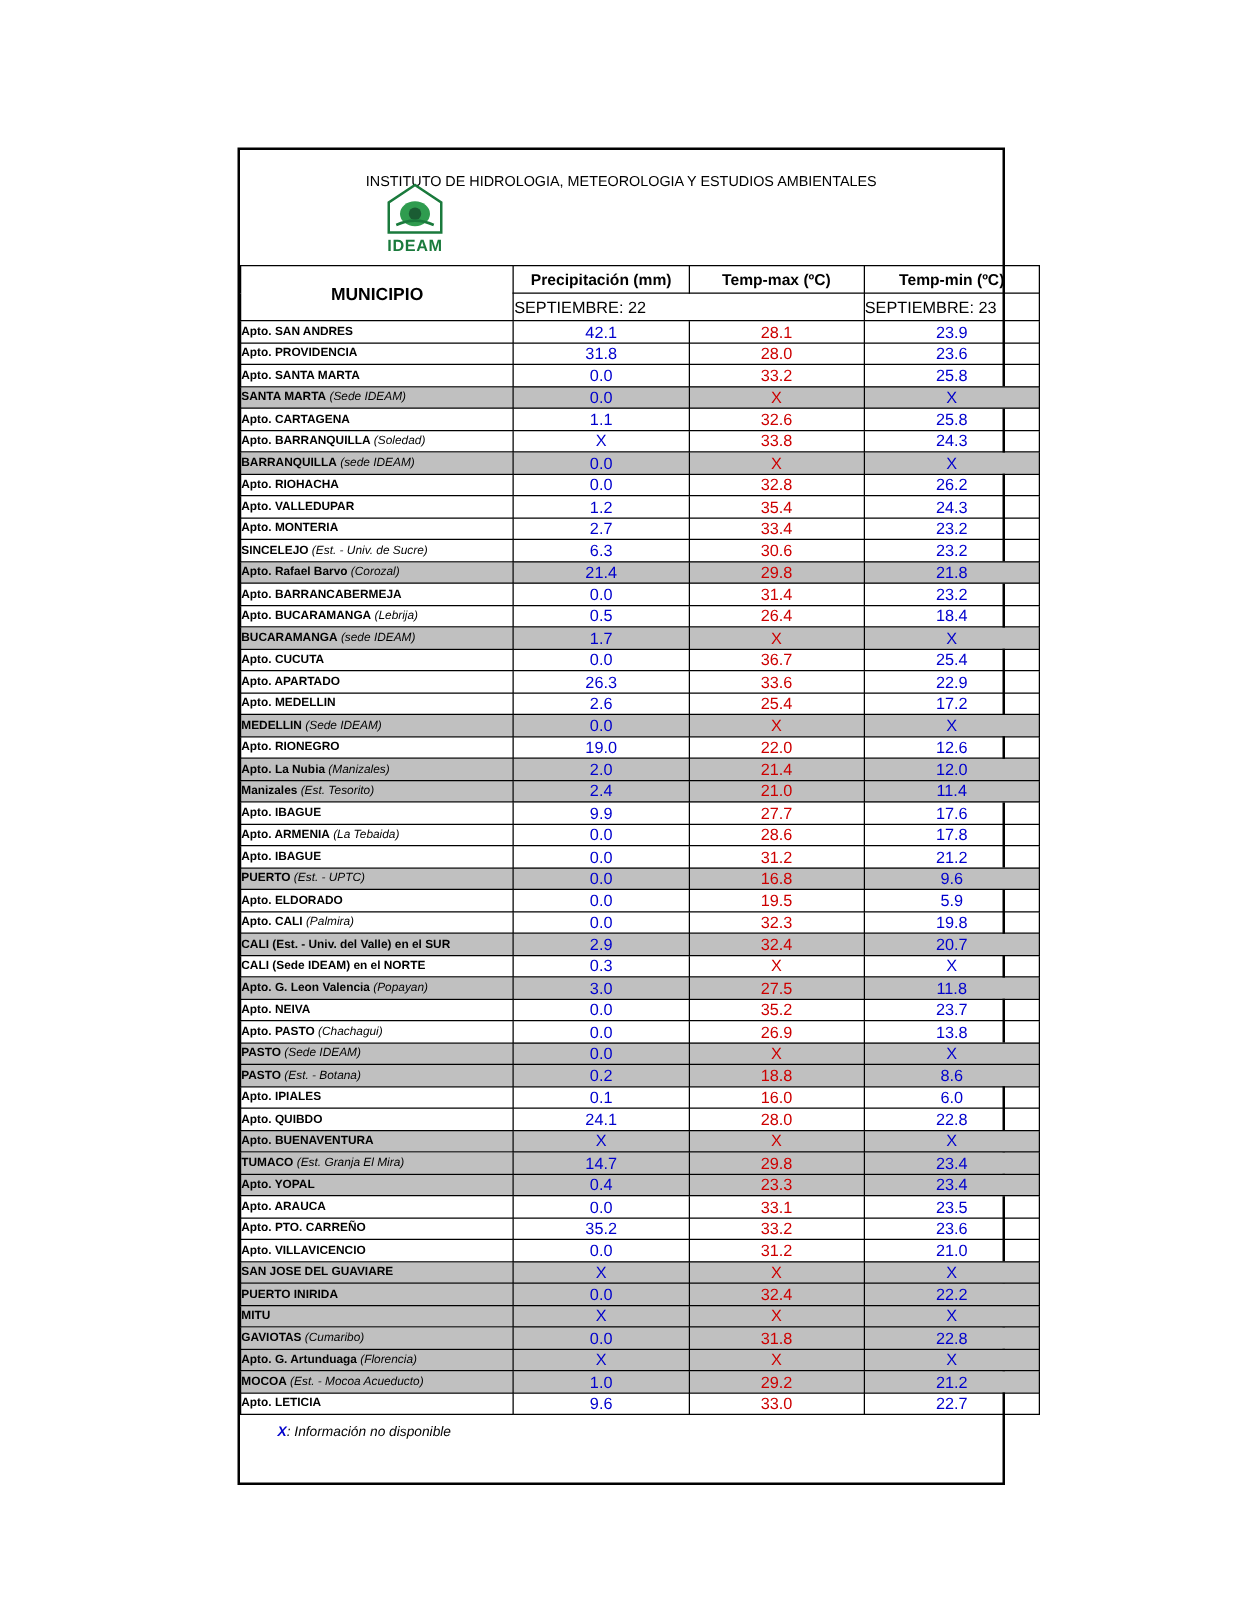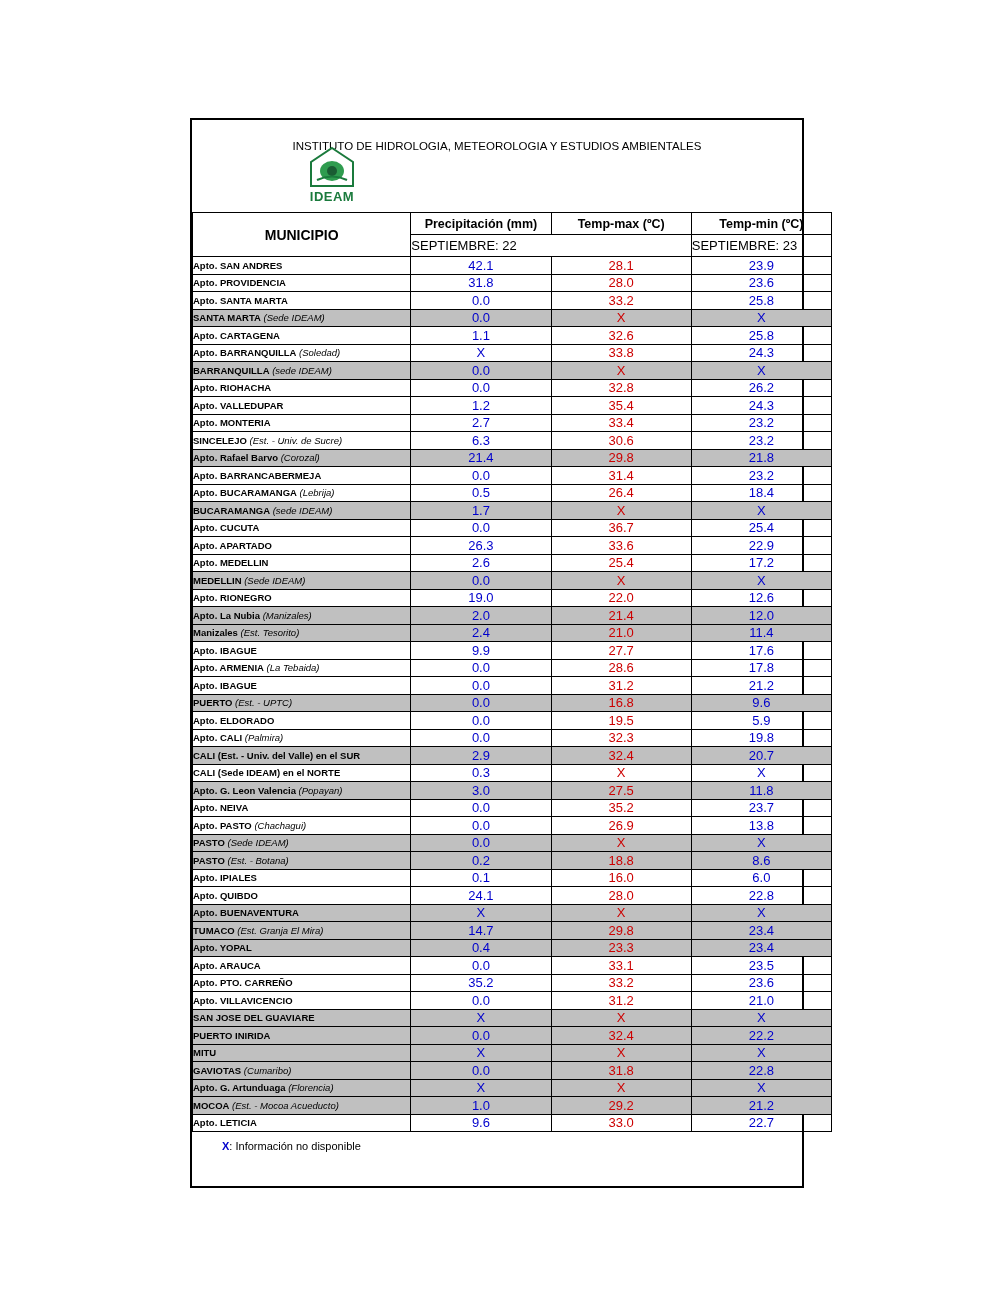--- a/index.html
+++ b/index.html
@@ -118,20 +118,21 @@
     vertical-align: middle;
   }
   .blue { color: #0000cc; }
   .red  { color: #cc0000; margin-left: 16px; }
   tr.shaded td { background: #c0c0c0; }
   .footnote {
     margin-top: 8px;
     margin-left: 30px;
     font-size: 11px;
     color: #000;
+    font-style: italic;
   }
   .footnote b { color: #0000cc; font-weight: bold; }
 </style>
 </head>
 <body>
 
 <div class="page">
 
   <div class="header">
     <div class="org-title">INSTITUTO DE HIDROLOGIA, METEOROLOGIA Y ESTUDIOS AMBIENTALES</div>

